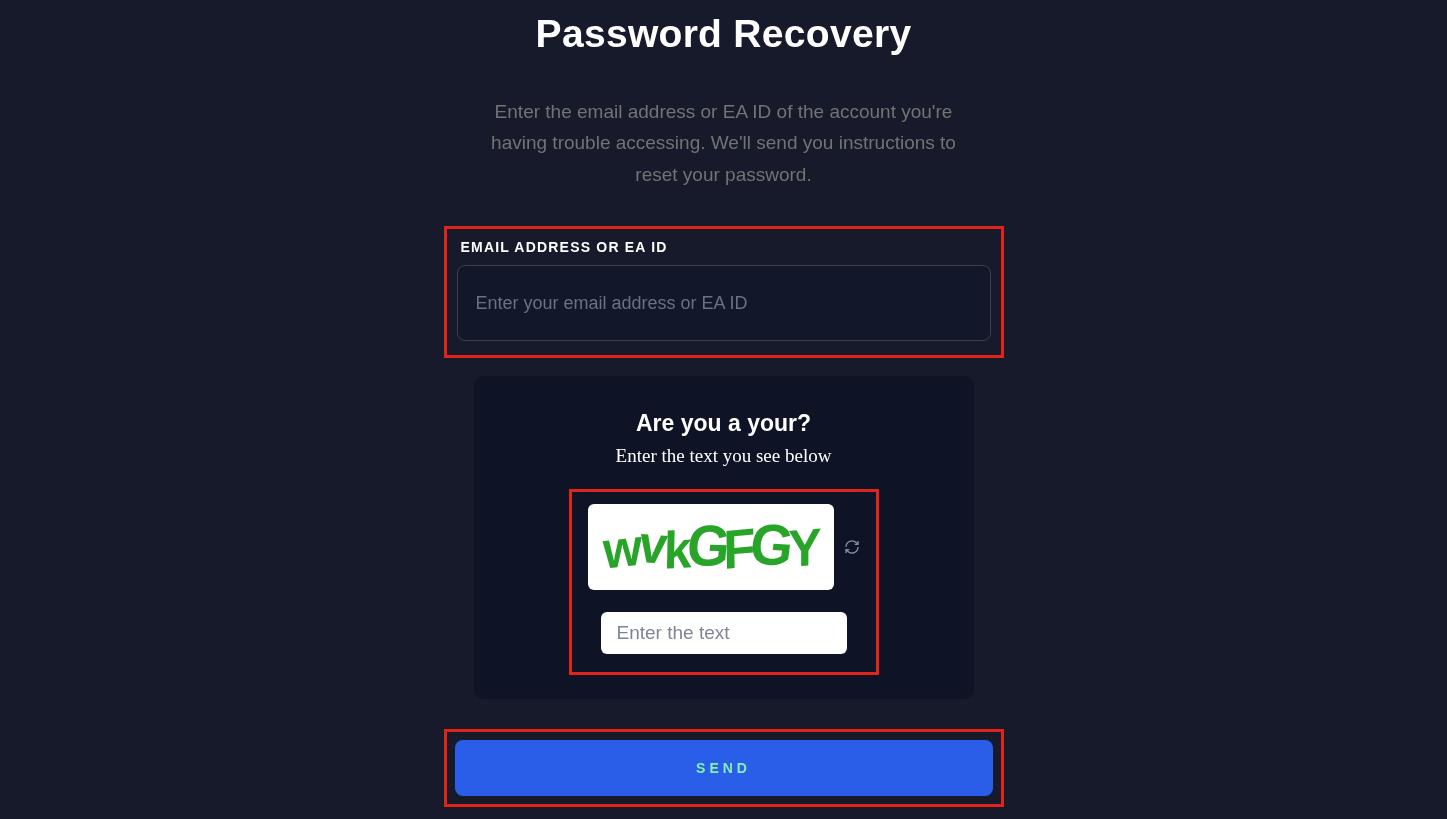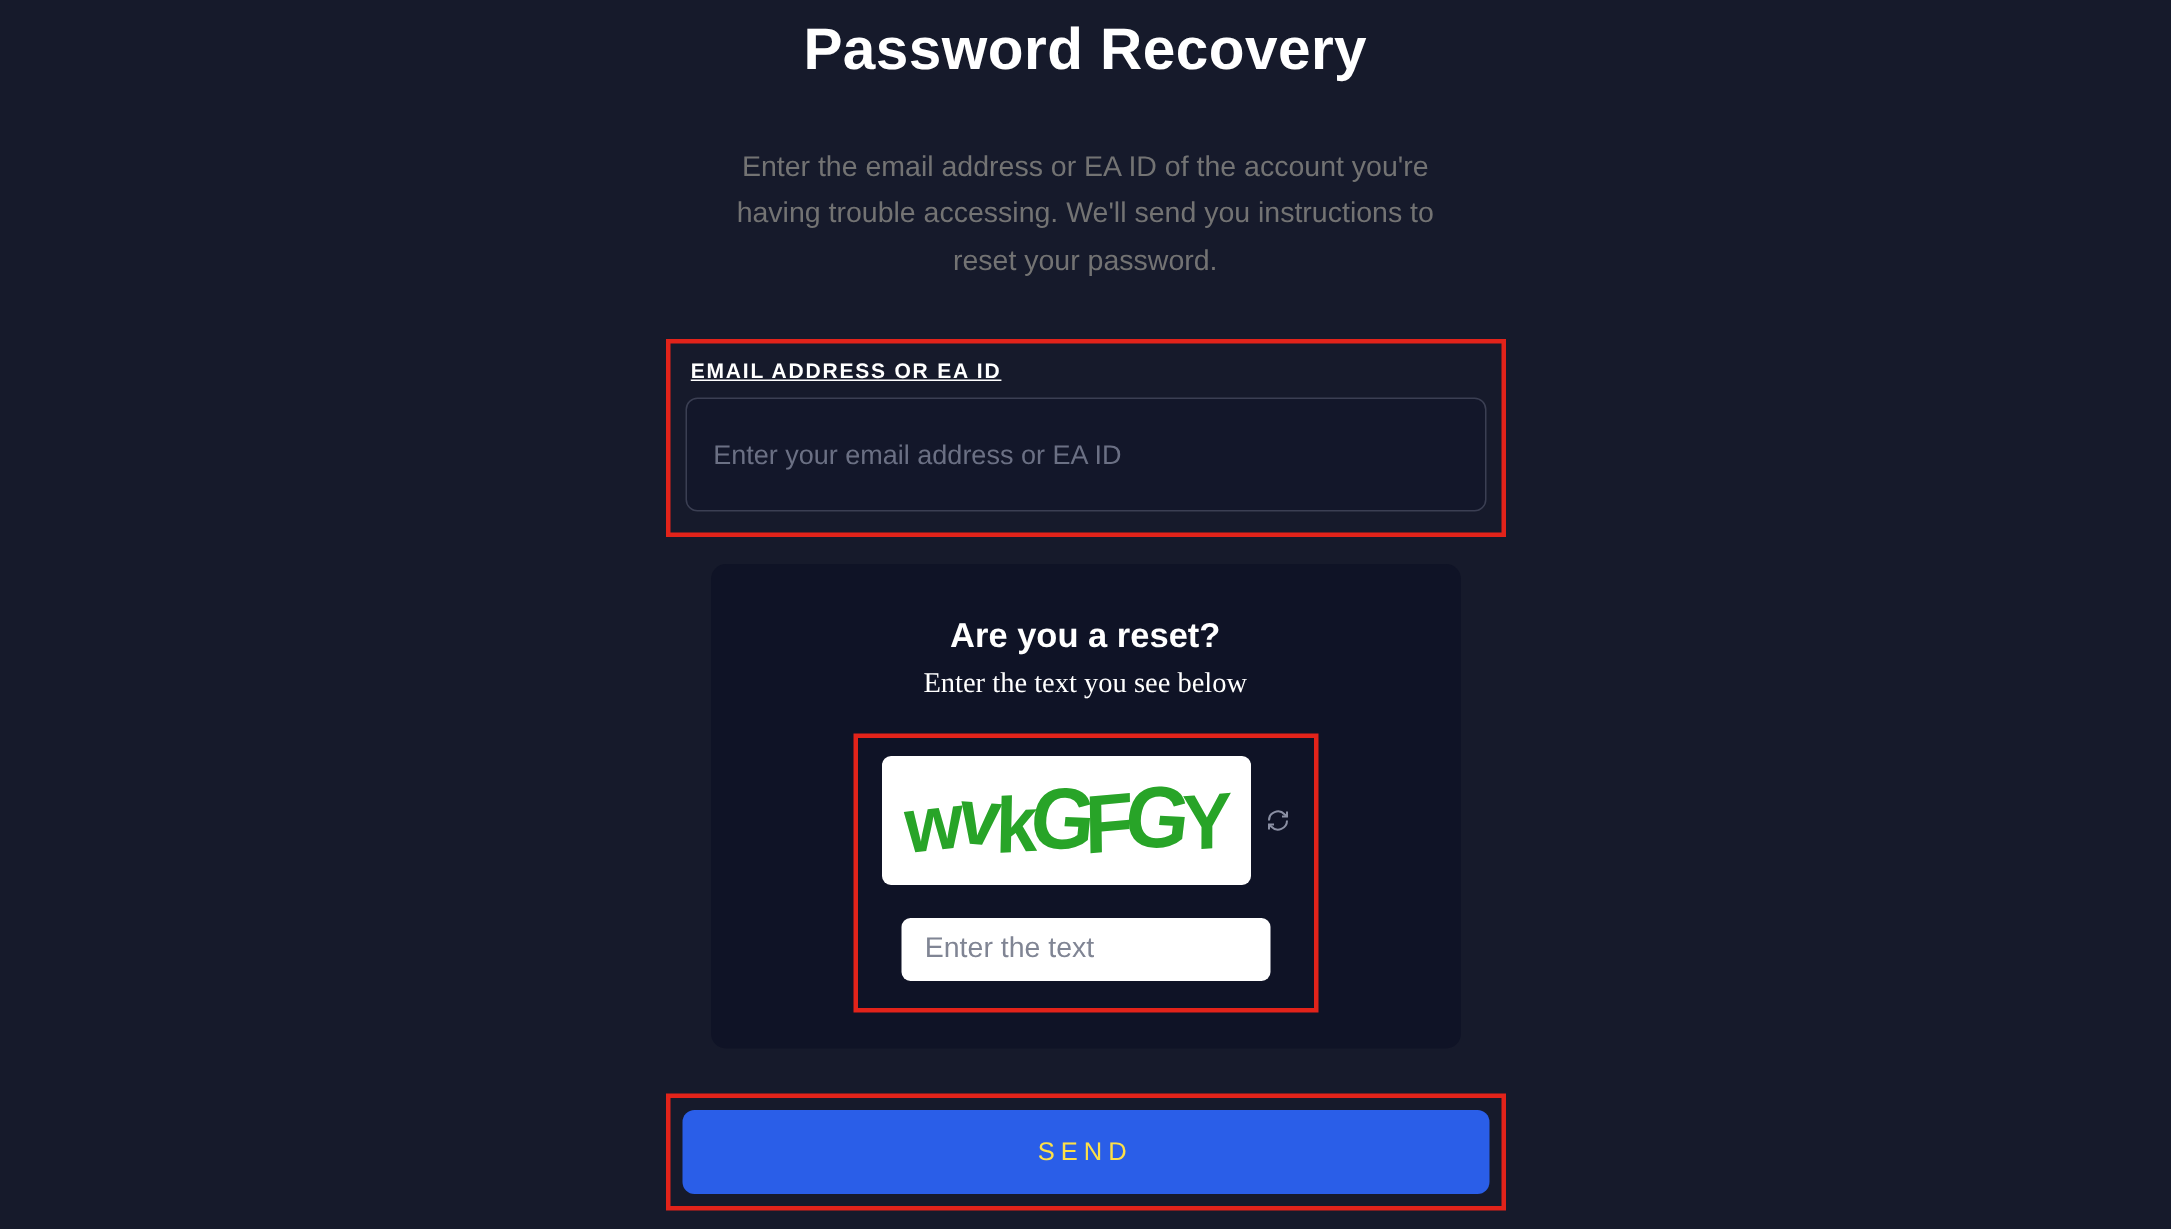--- a/index.html
+++ b/index.html
@@ -27,21 +27,20 @@
       line-height: 1.65;
       color: #737373;
       font-weight: 400;
       max-width: 470px;
       margin: 0 auto 36px;
     }
     .field-highlight {
       border: 3px solid #e2231a;
       padding: 10px 10px 14px;
       margin-bottom: 18px;
-      text-decoration: underline;
     }
     .field-label {
       display: block;
       text-align: left;
       font-size: 14px;
       font-weight: 700;
       letter-spacing: 1.2px;
       margin-bottom: 10px;
       padding-left: 4px;
     }
@@ -145,23 +144,23 @@
       border: 3px solid #e2231a;
       padding: 8px;
       margin-bottom: 24px;
     }
     .send-button {
       width: 100%;
       height: 56px;
       background: #2a5ee8;
       border: none;
       border-radius: 8px;
-      color: #fde047;
-      font-size: 17px;
-      font-weight: 400;
+      color: #86efac;
+      font-size: 14px;
+      font-weight: 700;
       letter-spacing: 4px;
       cursor: pointer;
     }
     .help-line {
       font-size: 19px;
     }
     .ext-icon {
       display: inline-block;
       vertical-align: 1px;
       margin-left: 6px;
@@ -179,21 +178,21 @@
   <h1 class="page-title">Password Recovery</h1>
 
   <p class="description">Enter the email address or EA ID of the account you're having trouble accessing. We'll send you instructions to reset your password.</p>
 
   <div class="field-highlight">
     <label class="field-label">EMAIL ADDRESS OR EA ID</label>
     <input type="text" class="text-input" placeholder="Enter your email address or EA ID" style="">
   </div>
 
   <div class="captcha-card">
-    <div class="captcha-title">Are you a reset?</div>
+    <div class="captcha-title">Are you a your?</div>
     <div class="captcha-subtitle">Enter the text you see below</div>
 
     <div class="captcha-highlight">
       <div class="captcha-row">
         <div class="captcha-image-box">
           <div class="captcha-glyphs" id="captcha-glyphs"><span>w</span><span>v</span><span>k</span><span>G</span><span>F</span><span>G</span><span>Y</span></div>
         </div>
         <svg class="refresh-icon" viewBox="0 0 24 24" fill="none" stroke="currentColor" stroke-width="2">
           <path d="M3 12a9 9 0 0 1 15.5-6.3L21 8"></path>
           <path d="M21 3v5h-5"></path>

